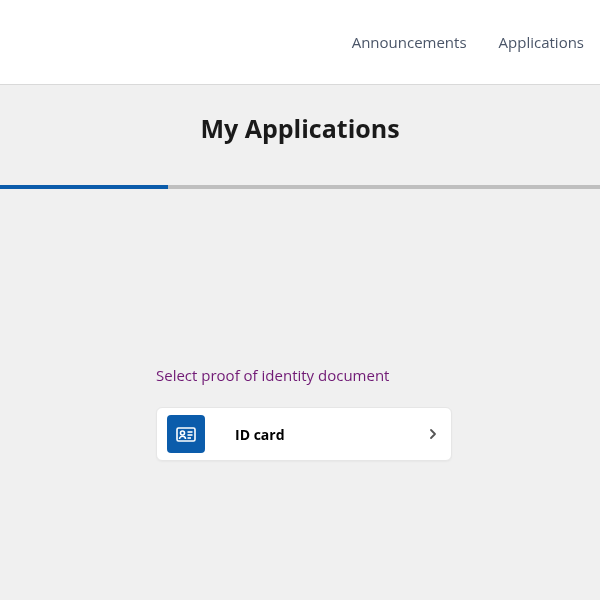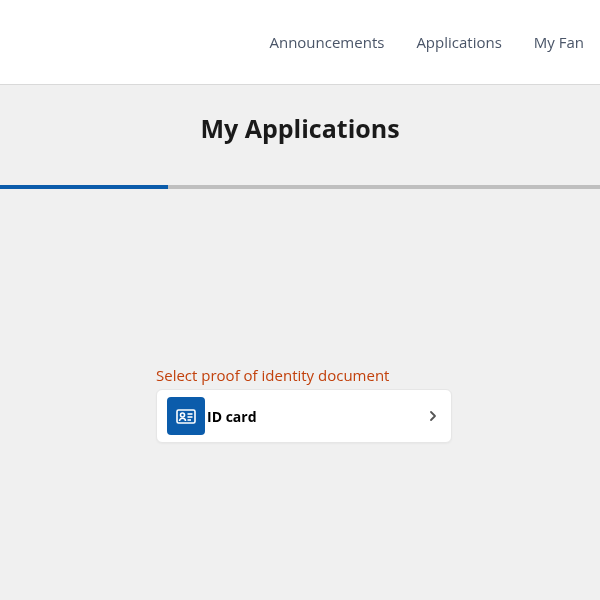--- a/index.html
+++ b/index.html
@@ -53,22 +53,22 @@
       width: 168px;
     }
     .form-zone {
       position: absolute;
       left: 156px;
       top: 280px;
       width: 296px;
     }
     .form-heading {
       font-size: 15px;
-      color: #c2410c;
-      margin-bottom: 4px;
+      color: #701a75;
+      margin-bottom: 22px;
     }
     .option-card {
       background: #ffffff;
       border: 1px solid #e6e6e6;
       border-radius: 6px;
       height: 54px;
       display: flex;
       align-items: center;
       padding: 0 14px 0 10px;
       margin-bottom: 12px;
@@ -83,33 +83,32 @@
       display: flex;
       align-items: center;
       justify-content: center;
       flex-shrink: 0;
     }
     .option-label {
       flex: 1;
       font-size: 14px;
       font-weight: 700;
       color: #000000;
-      margin-left: 2px;
+      margin-left: 30px;
     }
     .option-chevron {
       flex-shrink: 0;
     }
   </style>
 </head>
 <body>
 
 <div class="topnav">
   <div class="topnav-item">Announcements</div>
   <div class="topnav-item">Applications</div>
-  <div class="topnav-item">My Fan</div>
 </div>
 
 <div class="page-body">
   <h1 class="page-title">My Applications</h1>
 
   <div class="progress-track">
     <div class="progress-fill"></div>
   </div>
 
   <div class="form-zone">

